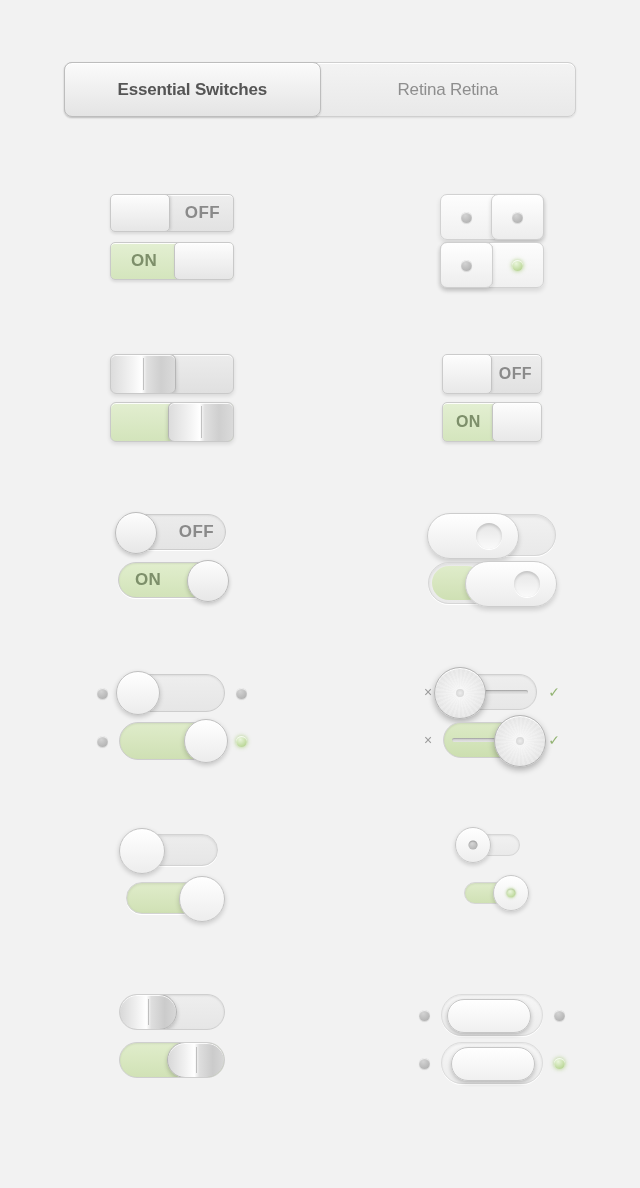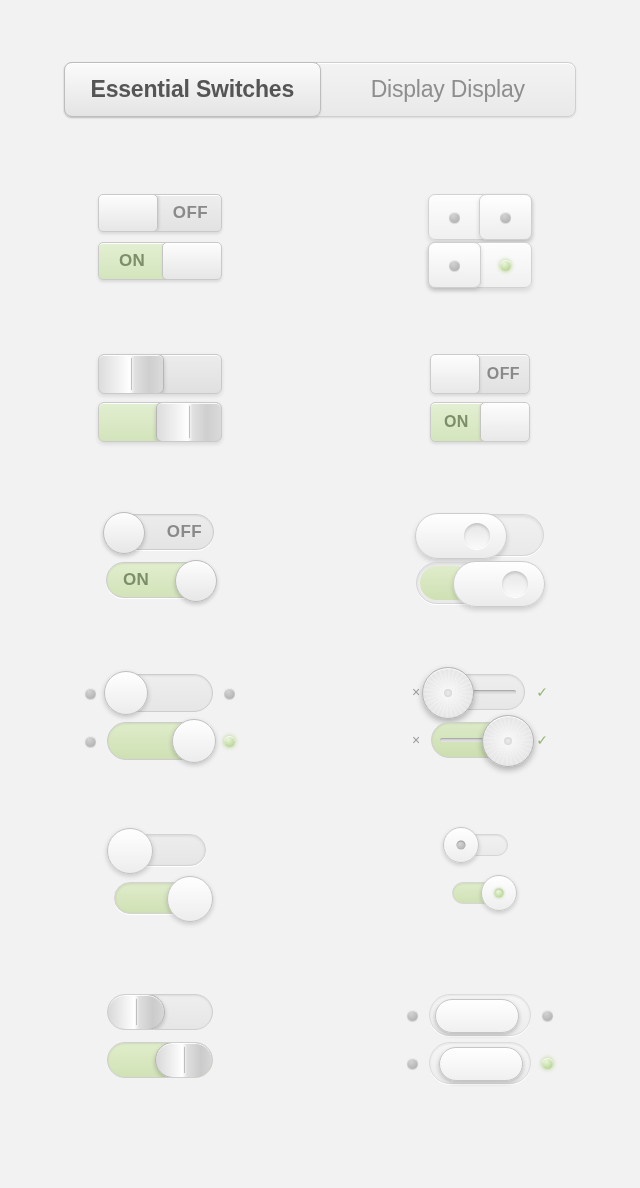--- a/index.html
+++ b/index.html
@@ -17,35 +17,35 @@
     width:512px;height:55px;
     border-radius:8px;
     background:linear-gradient(#f3f3f3,#e9e9e9);
     border:1px solid #cfcfcf;
     box-shadow:0 1px 2px rgba(0,0,0,.10),inset 0 1px 0 #fff;
     display:flex;align-items:stretch;
     box-sizing:border-box;
   }
   .seg{
     flex:1;display:flex;align-items:center;justify-content:center;
-    font-size:23px;letter-spacing:-.2px;
+    font-size:17px;letter-spacing:-.2px;
     box-sizing:border-box;
   }
   .seg.active{
     margin:-1px 0 -1px -1px;
     border:1px solid #bdbdbd;
     border-radius:8px;
     background:linear-gradient(#fbfbfb,#e4e4e4);
     box-shadow:inset 0 1px 0 #fff,0 1px 2px rgba(0,0,0,.14);
     font-weight:bold;color:#555;
   }
   .seg.inactive{color:#8e8e8e;}
 
   
-  .grid{position:absolute;left:0;top:170px;width:604px;}
+  .grid{position:absolute;left:0;top:170px;width:604px;padding-left:12px;}
   .row{position:relative;height:160px;}
   .cell{position:absolute;width:320px;height:160px;}
   .cell.left{left:0;}
   .cell.right{left:320px;}
   .sw{position:absolute;left:50%;transform:translateX(-50%);}
   .sw.a{top:24px;}
   .sw.b{top:72px;}
 
   .lbl{
     font-size:17px;font-weight:bold;letter-spacing:.4px;
@@ -306,21 +306,21 @@
   .r6r.on  .bigloz{left:9px;}
 </style>
 </head>
 <body>
 
 <div class="seg-wrap">
   <div class="seg active">
     <span>Essential Switches</span>
   </div>
   <div class="seg inactive">
-    <span>Display Display</span>
+    <span>Retina Retina</span>
   </div>
 </div>
 
 <div class="grid">
 
   <div class="row">
     <div class="cell left">
       <div class="sw a">
         <div class="r1 off">
           <div class="knob"></div>

